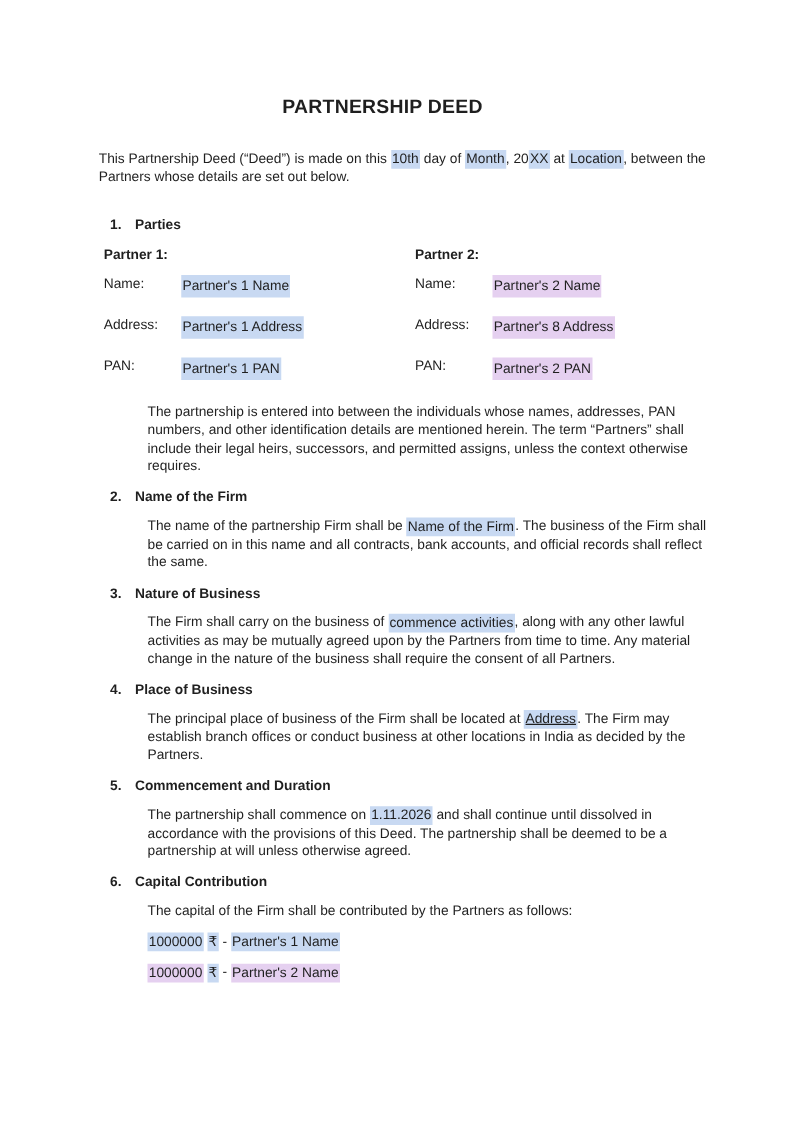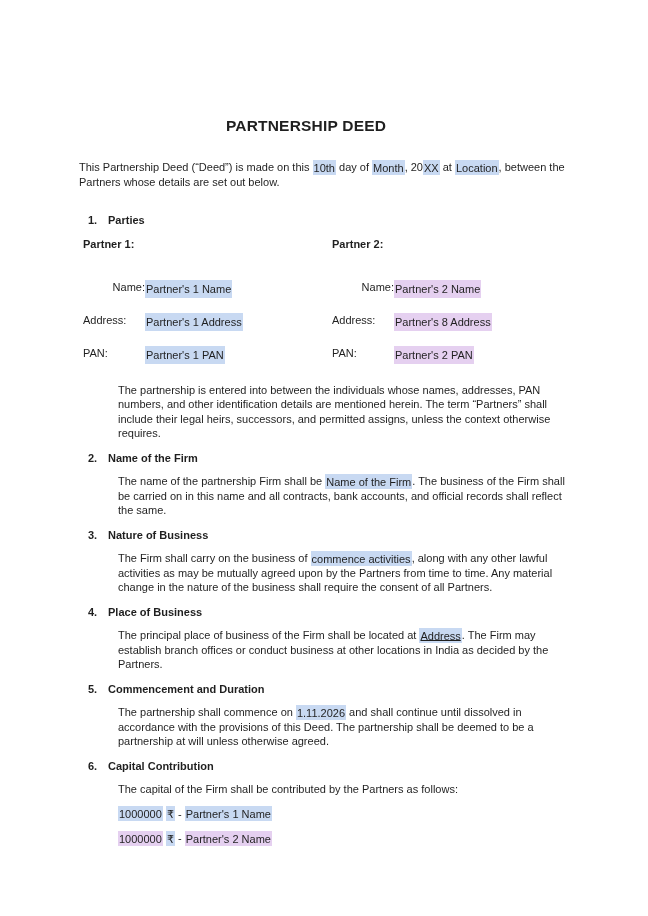--- a/index.html
+++ b/index.html
@@ -6,21 +6,21 @@
   body {
     width: 648px; height: 916px;
     background: #ffffff;
     font-family: "Liberation Sans", "DejaVu Sans", sans-serif;
     color: #1f1f1f;
     overflow: hidden;
   }
   .page {
     box-sizing: border-box;
     width: 612px; height: 916px;
-    padding: 116px 79px 0 79px;
+    padding: 76px 79px 0 79px;
     background: #ffffff;
     border-radius: 15px;
   }
   .doc-title {
     margin: 0;
     font-size: 15.5px;
     font-weight: bold;
     line-height: 19px;
     text-align: center;
     letter-spacing: 0.2px;
@@ -32,21 +32,21 @@
   .parties-heading { margin-top: 24px; }
   .sec-heading { margin-top: 10px; }
   .partner-titles, .partner-row {
     display: grid;
     grid-template-columns: 249px auto;
     margin-left: 4px;
     font-size: 11px; line-height: 14.5px;
   }
   .partner-titles { margin-top: 9px; font-weight: bold; }
   .partner-row { margin-top: 15.5px; }
-  .partner-row.first { margin-top: 29px; text-align: right; }
+  .partner-row.first { margin-top: 9px; }
   .pcell { display: flex; }
   .pcell .flabel { width: 62px; flex: 0 0 62px; }
   .body-para { margin-top: 9px; margin-left: 39px; width: 451px; }
   .parties-para { margin-top: 19px; }
   .cap-line { margin-top: 10px; margin-left: 39px; width: 451px; }
   .hl, .bg-blue, .bg-purple { padding: 1.5px 1px; }
   .bg-blue { background: var(--highlight-blue); }
   .bg-purple { background: var(--highlight-purple); }
 </style>
 </head>

